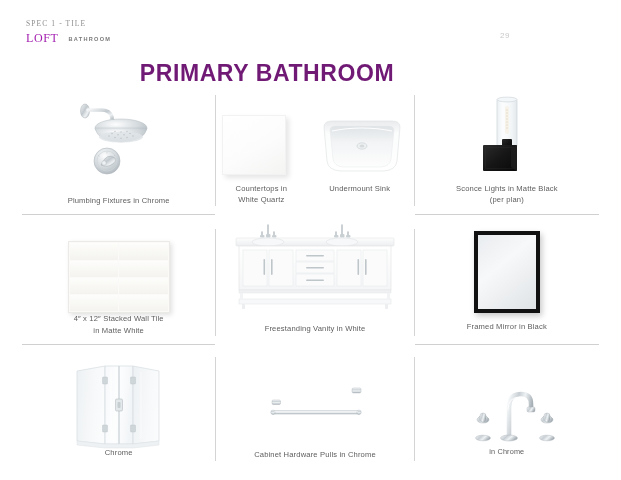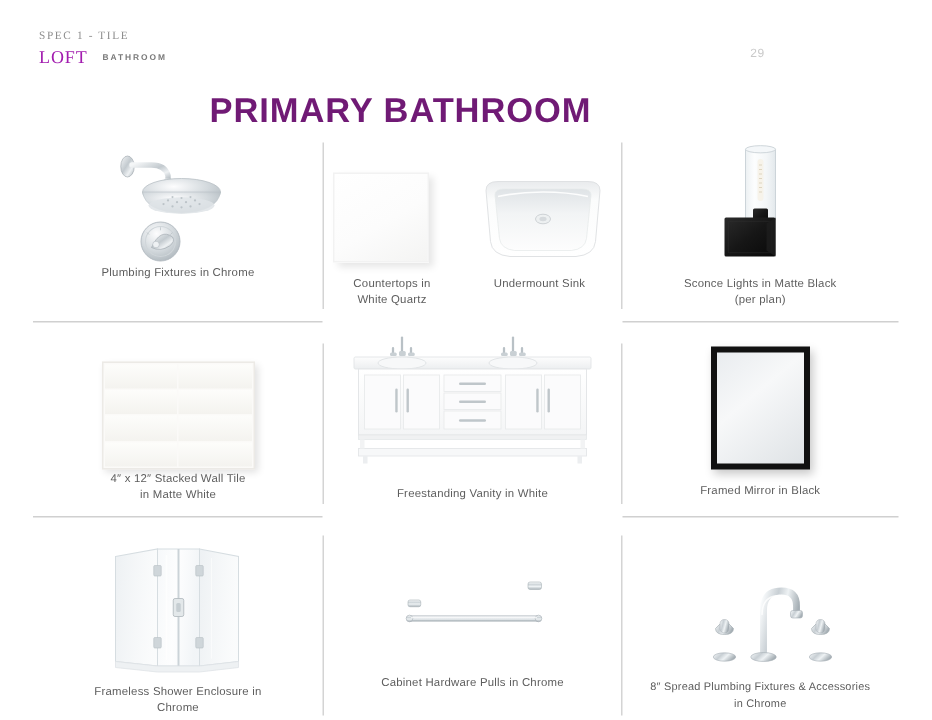--- a/index.html
+++ b/index.html
@@ -188,21 +188,21 @@
             <path d="M38 70 Q44 57 52 63 Q54 66 50 69 Q44 73 38 70 Z" fill="url(#chr1)" stroke="#9aa3a9" stroke-width="0.4"></path>
             <circle cx="41" cy="68" r="2.2" fill="#eef1f3" stroke="#aeb6bb" stroke-width="0.35"></circle>
 
             <g stroke="#b9c1c6" stroke-width="0.5">
               <line x1="44" y1="56.5" x2="44" y2="58.5"></line>
               <line x1="35" y1="60" x2="36.4" y2="61.4"></line>
               <line x1="52" y1="60" x2="50.6" y2="61.4"></line>
             </g>
           </svg>
         </div>
-        <div class="cap" style="margin-top:1px">Plumbing Fixtures in Chrome</div>
+        <div class="cap" style="margin-top:20px">Plumbing Fixtures in Chrome</div>
       </div>
 
       <div class="vdiv"></div>
 
       <div class="cell c2">
         <div class="split" style="align-items:flex-end;height:80px">
           <div class="sub">
             <div class="quartz"></div>
           </div>
           <div class="sub">
@@ -432,21 +432,20 @@
               <rect x="44.5" y="38" width="7" height="12" rx="1.2" fill="#e3e8ea" stroke="#b4bcc1" stroke-width="0.6"></rect>
               <rect x="46.5" y="41" width="3" height="6" rx="1" fill="#c6ced2"></rect>
 
               <path d="M6 80 L34 83 L62 83 L88 80 L88 84 L62 87 L34 87 L6 84 Z" fill="#eef1f3" stroke="#dde2e5" stroke-width="0.5"></path>
 
               <line x1="40" y1="9" x2="40" y2="79" stroke="#ffffff" stroke-width="1" opacity="0.75"></line>
               <line x1="70" y1="11" x2="70" y2="78" stroke="#ffffff" stroke-width="0.8" opacity="0.6"></line>
             </svg>
           </div>
         </div>
-        <div class="cap" style="margin-top:8px">Frameless Shower Enclosure in</div>
         <div class="cap">Chrome</div>
       </div>
 
       <div class="vdiv"></div>
 
       <div class="cell c2">
         <div class="art" style="height:90px;align-items:center">
           <div class="pull">
             <svg width="112" height="42" viewBox="0 0 112 42">
               <defs>
@@ -502,19 +501,18 @@
 
               <path d="M100 60 L100 46" stroke="url(#chr3)" stroke-width="3.6" stroke-linecap="round"></path>
               <path d="M94 42 Q100 34 106 42 Q106 46 100 46 Q94 46 94 42 Z" fill="url(#chr3)" stroke="#a0a9af" stroke-width="0.4"></path>
               <rect x="97" y="36" width="6" height="9" rx="2.8" fill="url(#chr3)" stroke="#a6afb5" stroke-width="0.35"></rect>
               <ellipse cx="100" cy="61" rx="7.5" ry="2.8" fill="url(#chr3)" stroke="#a6afb5" stroke-width="0.4"></ellipse>
 
               <path d="M61 33 Q61 20 73 20" stroke="#ffffff" stroke-width="1" fill="none" opacity="0.8"></path>
             </svg>
           </div>
         </div>
-        <div class="cap" style="margin-top:6px;font-size:7.3px">8″ Spread Plumbing Fixtures &amp; Accessories</div>
         <div class="cap" style="font-size:7.3px">in Chrome</div>
       </div>
     </div>
 
   </div>
 </div>
 
 </body></html>

